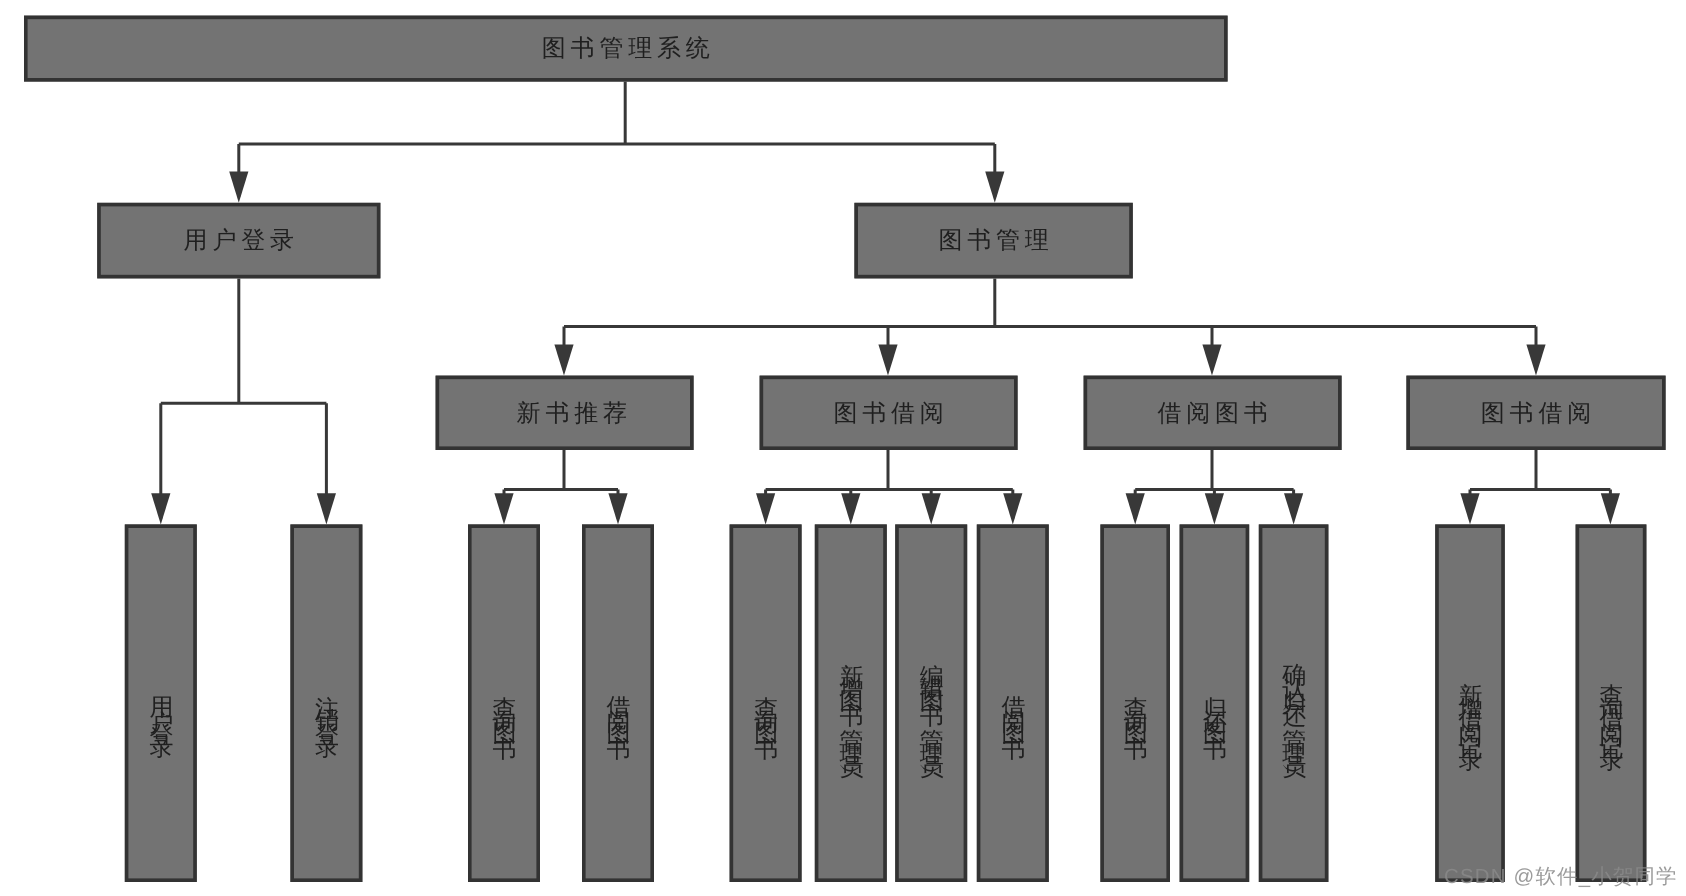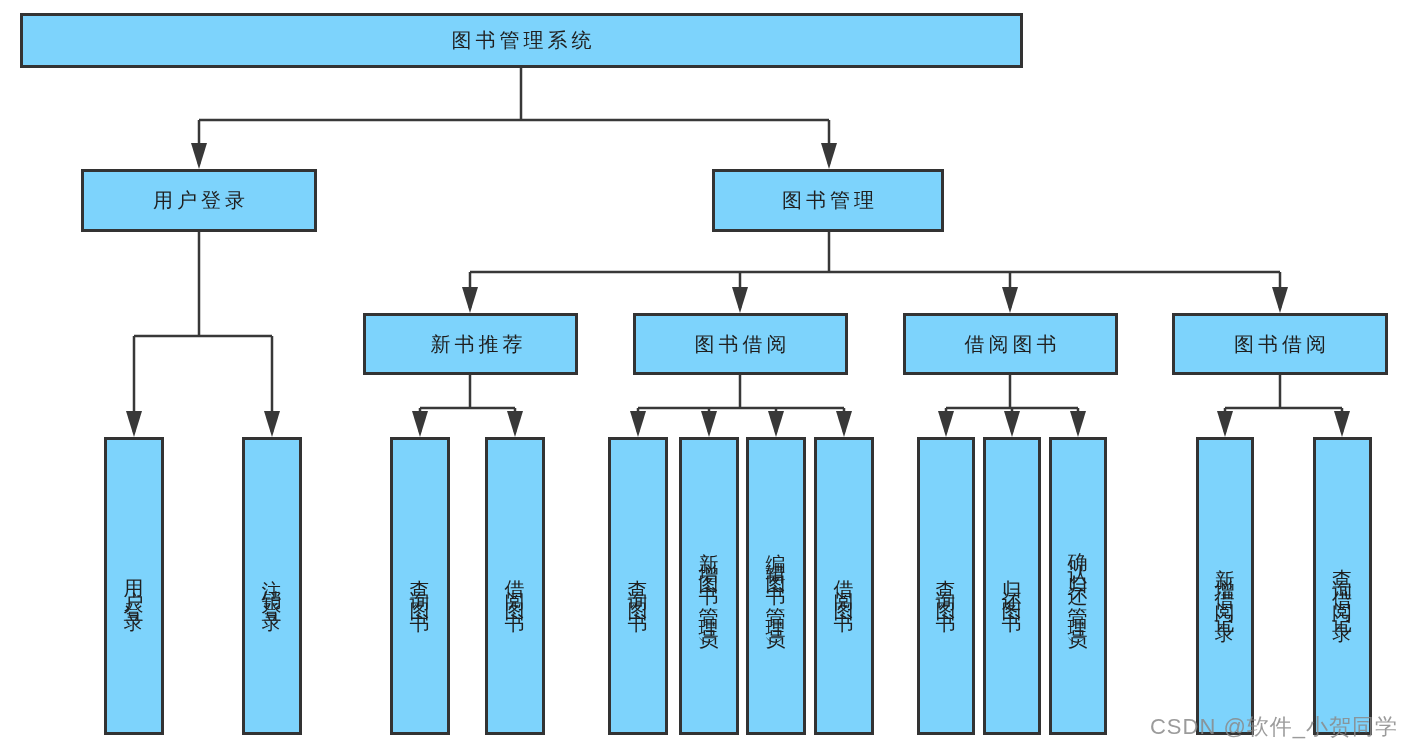--- a/index.html
+++ b/index.html
@@ -20,21 +20,21 @@
     width: 1405px; height: 747px;
   }
   .lines {
     position: absolute;
     left: 0; top: 0;
     z-index: 1;
   }
   .box {
     position: absolute;
     box-sizing: border-box;
-    background: #7dd3fc;
+    background: #737373;
     border: 3px solid #333333;
     display: flex;
     align-items: center;
     justify-content: center;
     color: #1f1f1f;
     z-index: 2;
     text-align: right;
   }
   .box.h {
     font-size: 20px;
@@ -49,21 +49,21 @@
     writing-mode: vertical-rl;
     text-orientation: mixed;
     letter-spacing: 11px;
     line-height: 1;
     white-space: nowrap;
   }
   .watermark {
     position: absolute;
     right: 7px;
     bottom: 5px;
-    font-size: 22px;
+    font-size: 17px;
     letter-spacing: 1px;
     color: rgba(138, 138, 138, 0.85);
     z-index: 3;
     white-space: nowrap;
   }
 </style>
 </head>
 <body>
 
 <div class="canvas">

